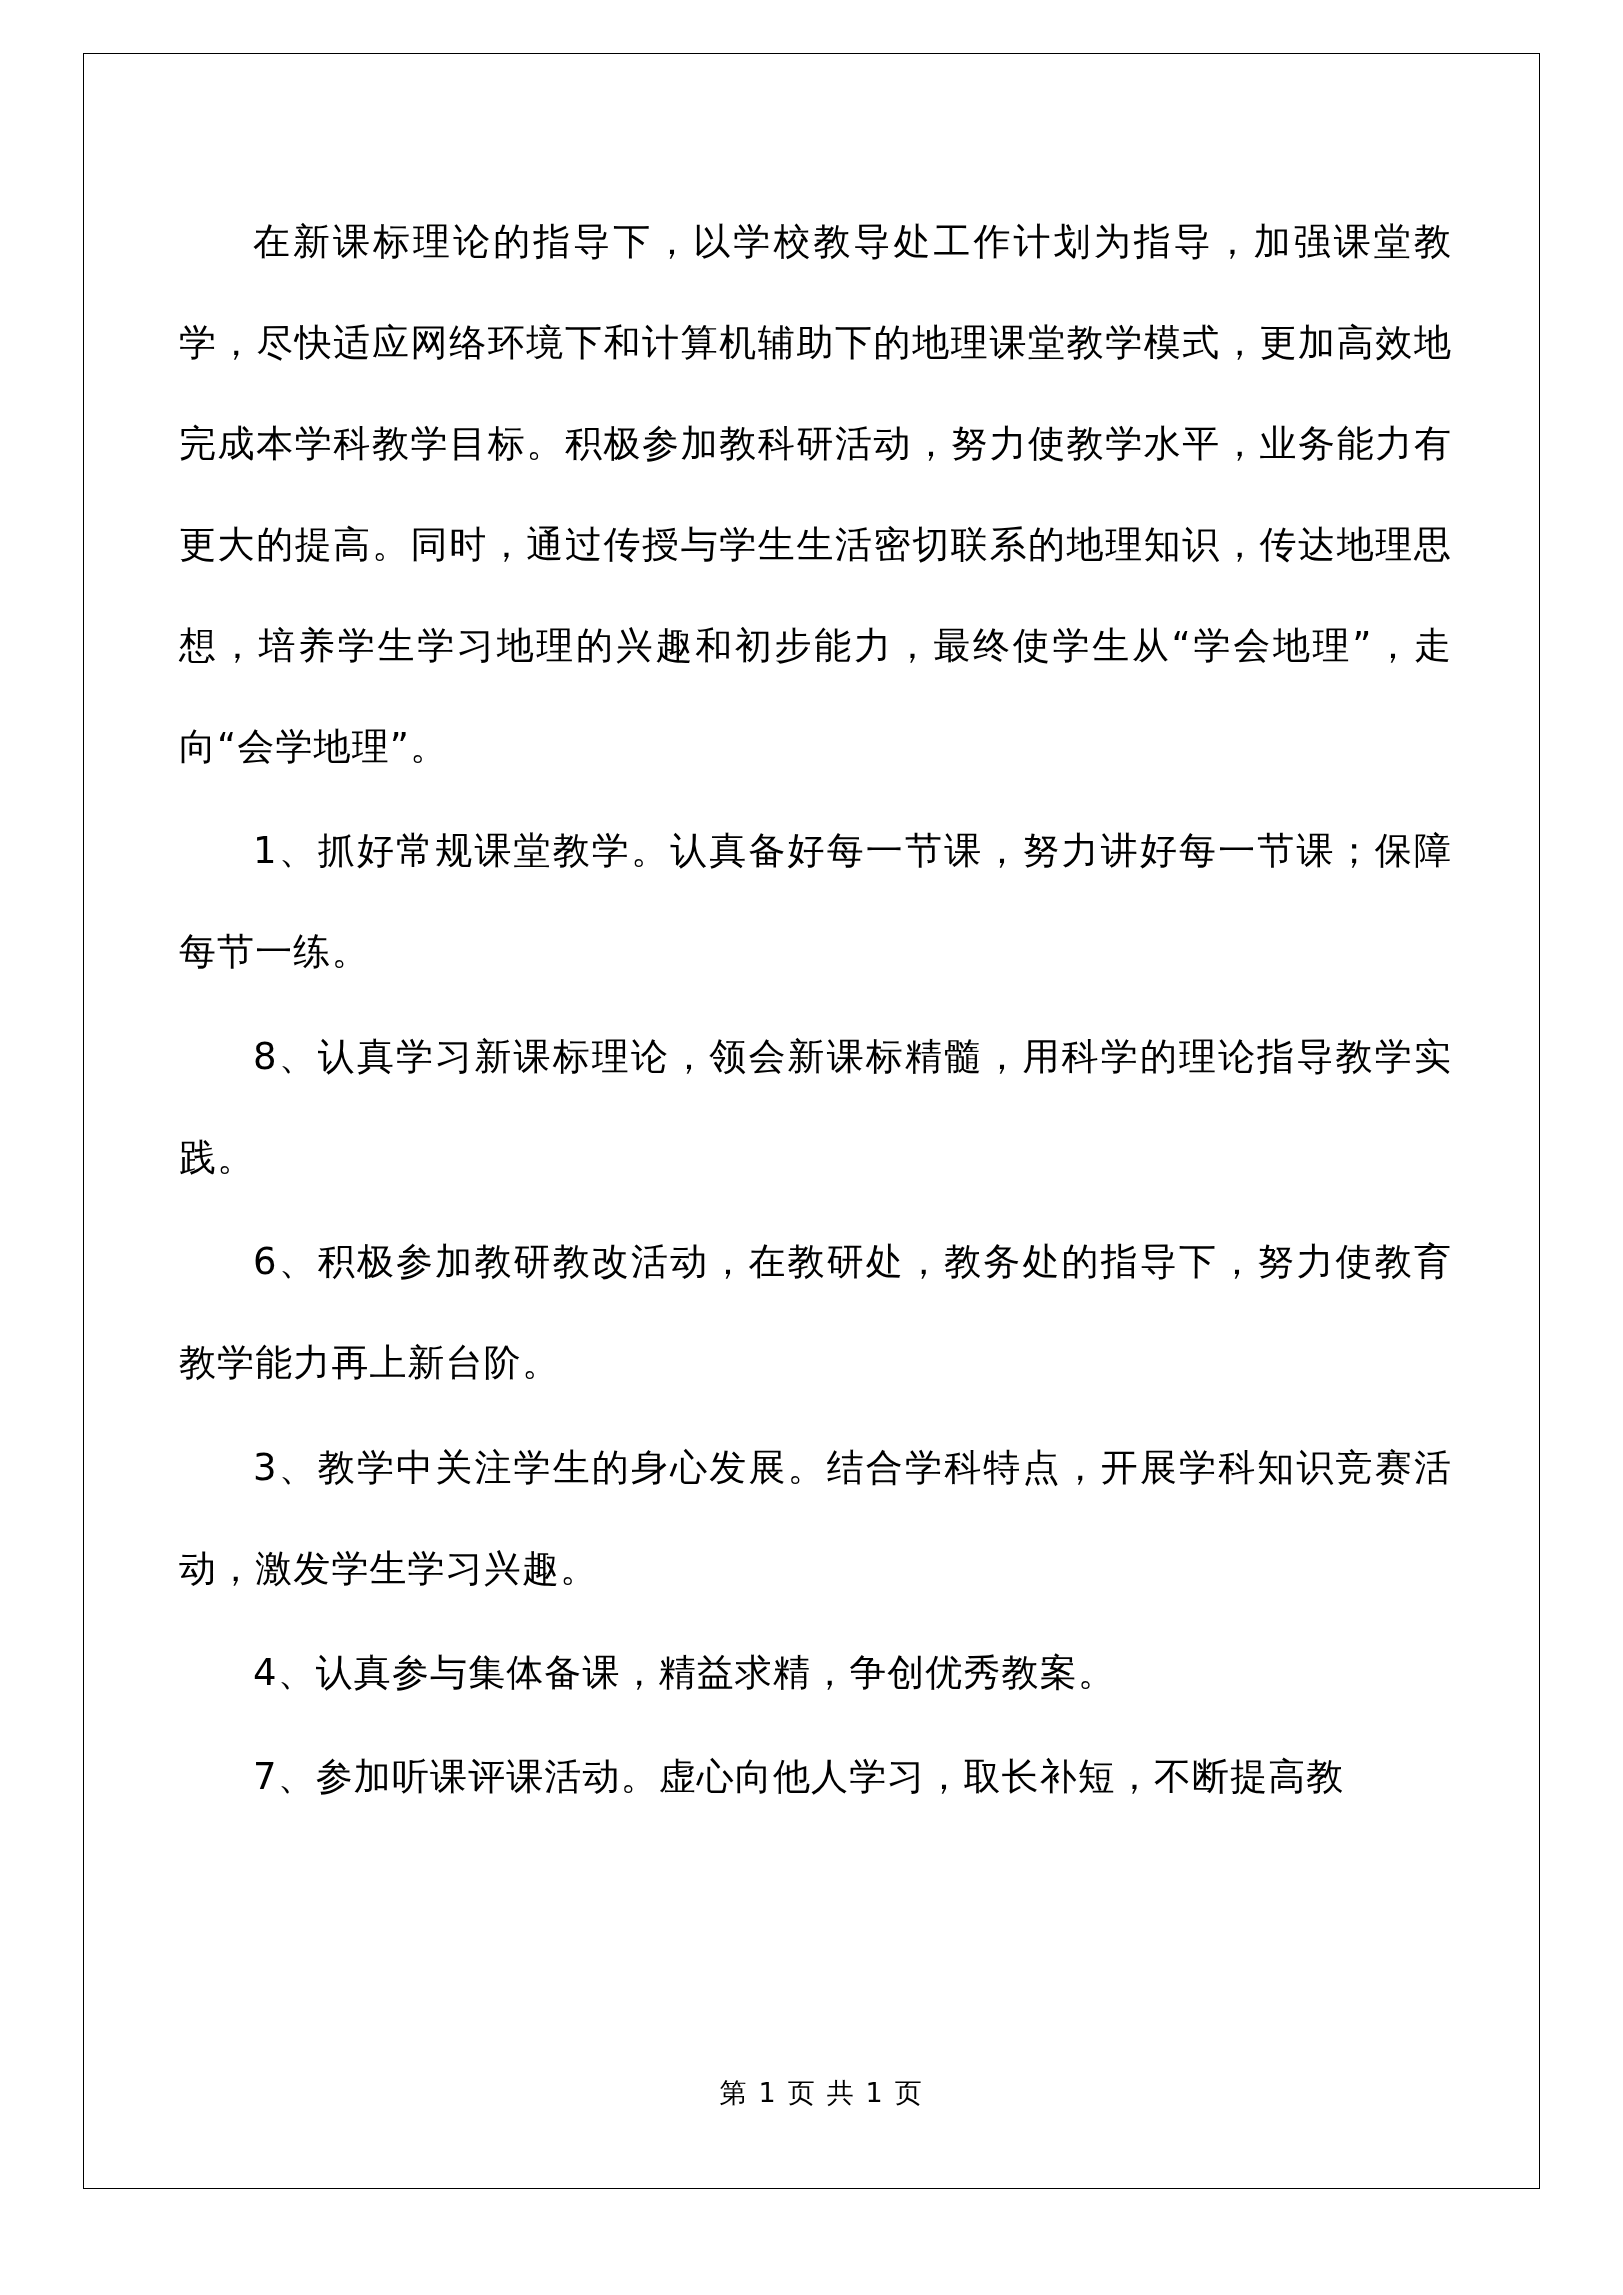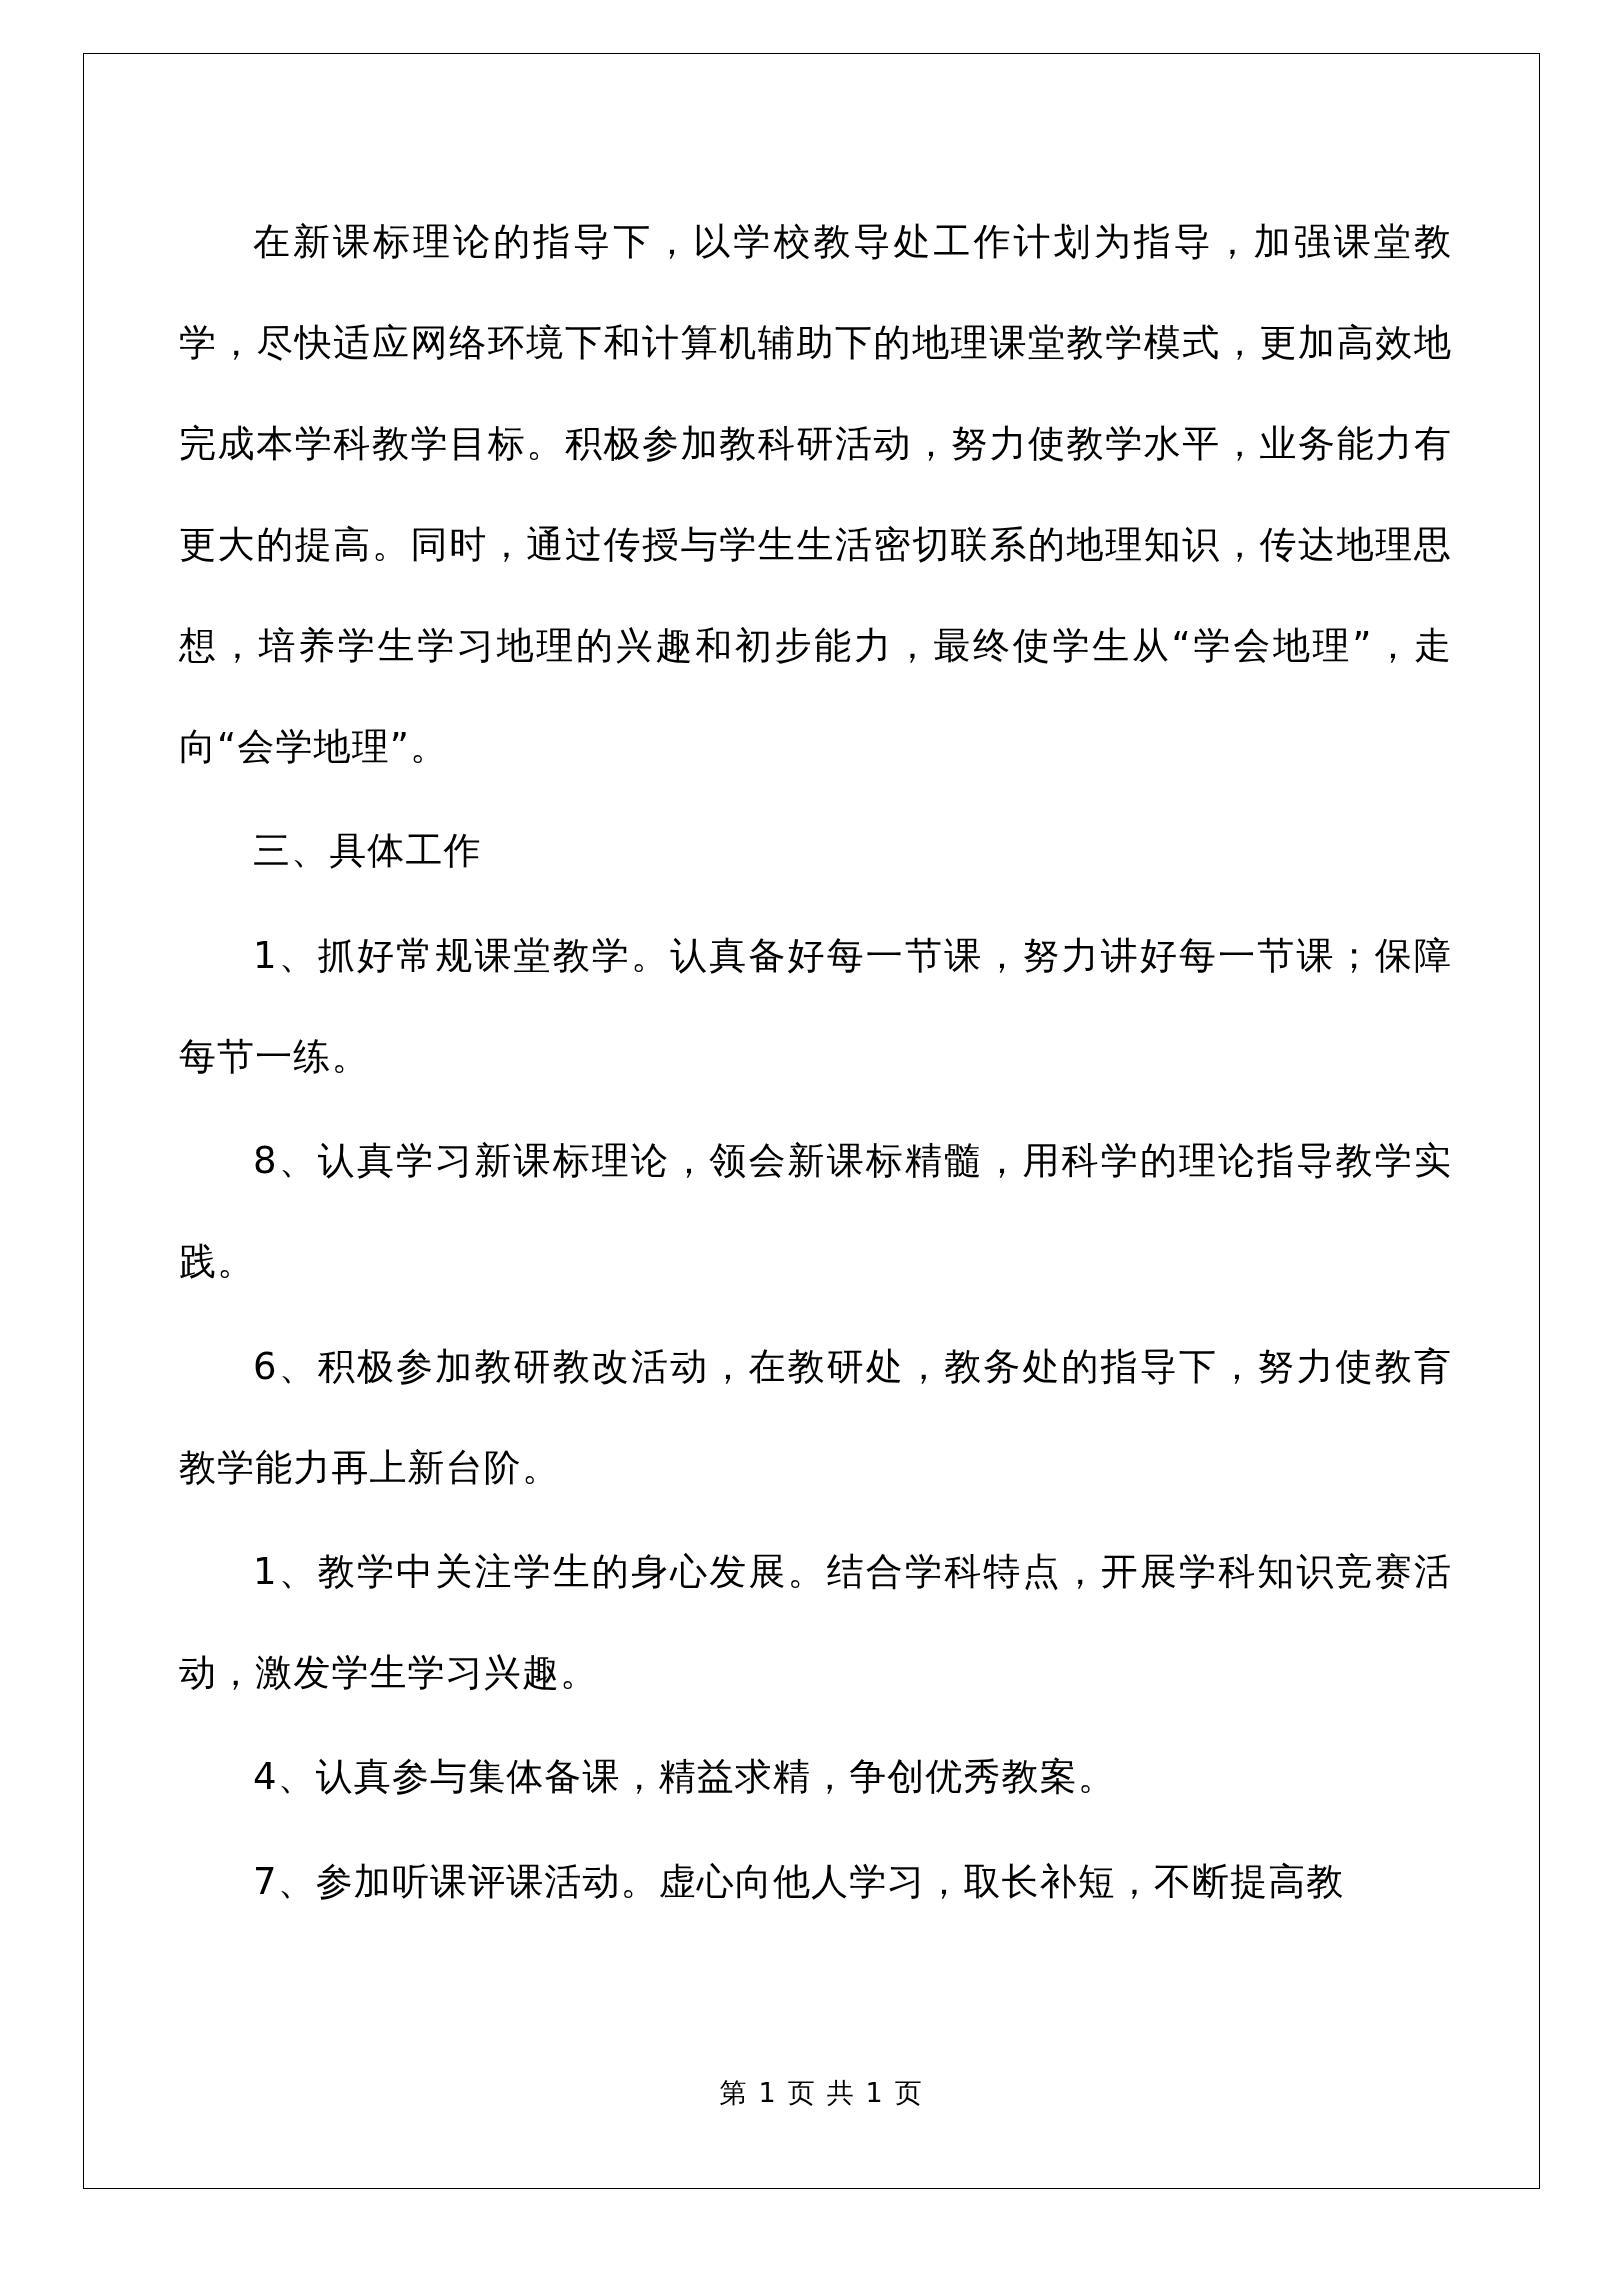--- a/index.html
+++ b/index.html
@@ -62,24 +62,23 @@
   }
 </style>
 </head>
 <body>
 
 <div class="page">
   <div class="page-border"></div>
 
   <div class="content">
     <p class="para indent">在新课标理论的指导下，以学校教导处工作计划为指导，加强课堂教学，尽快适应网络环境下和计算机辅助下的地理课堂教学模式，更加高效地完成本学科教学目标。积极参加教科研活动，努力使教学水平，业务能力有更大的提高。同时，通过传授与学生生活密切联系的地理知识，传达地理思想，培养学生学习地理的兴趣和初步能力，最终使学生从“学会地理”，走向“会学地理”。</p>
-    <p class="para indent">三、具体工作</p>
     <p class="para indent">1、抓好常规课堂教学。认真备好每一节课，努力讲好每一节课；保障每节一练。</p>
     <p class="para indent">8、认真学习新课标理论，领会新课标精髓，用科学的理论指导教学实践。</p>
     <p class="para indent">6、积极参加教研教改活动，在教研处，教务处的指导下，努力使教育教学能力再上新台阶。</p>
-    <p class="para indent">1、教学中关注学生的身心发展。结合学科特点，开展学科知识竞赛活动，激发学生学习兴趣。</p>
+    <p class="para indent">3、教学中关注学生的身心发展。结合学科特点，开展学科知识竞赛活动，激发学生学习兴趣。</p>
     <p class="para indent">4、认真参与集体备课，精益求精，争创优秀教案。</p>
     <p class="para indent">7、参加听课评课活动。虚心向他人学习，取长补短，不断提高教</p>
   </div>
 
   <div class="footer">第 1 页   共 1 页</div>
 </div>
 
 
 </body></html>

